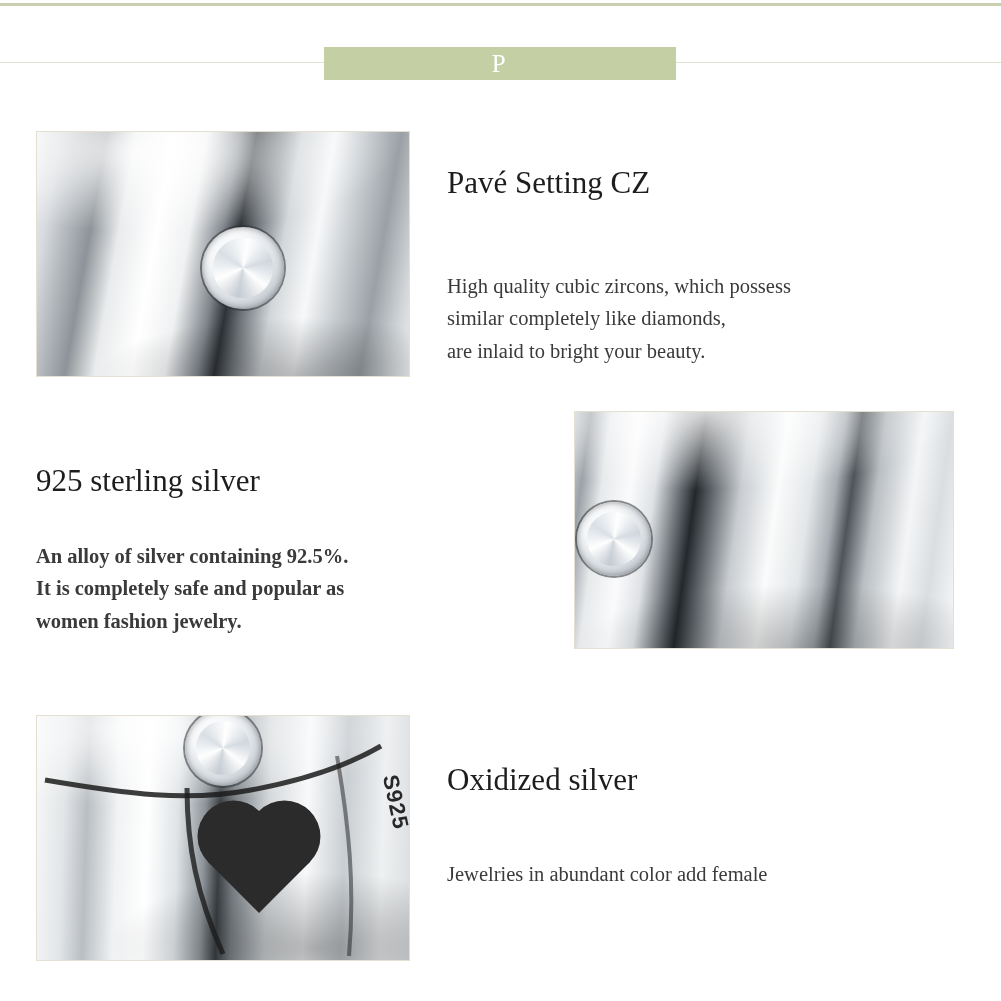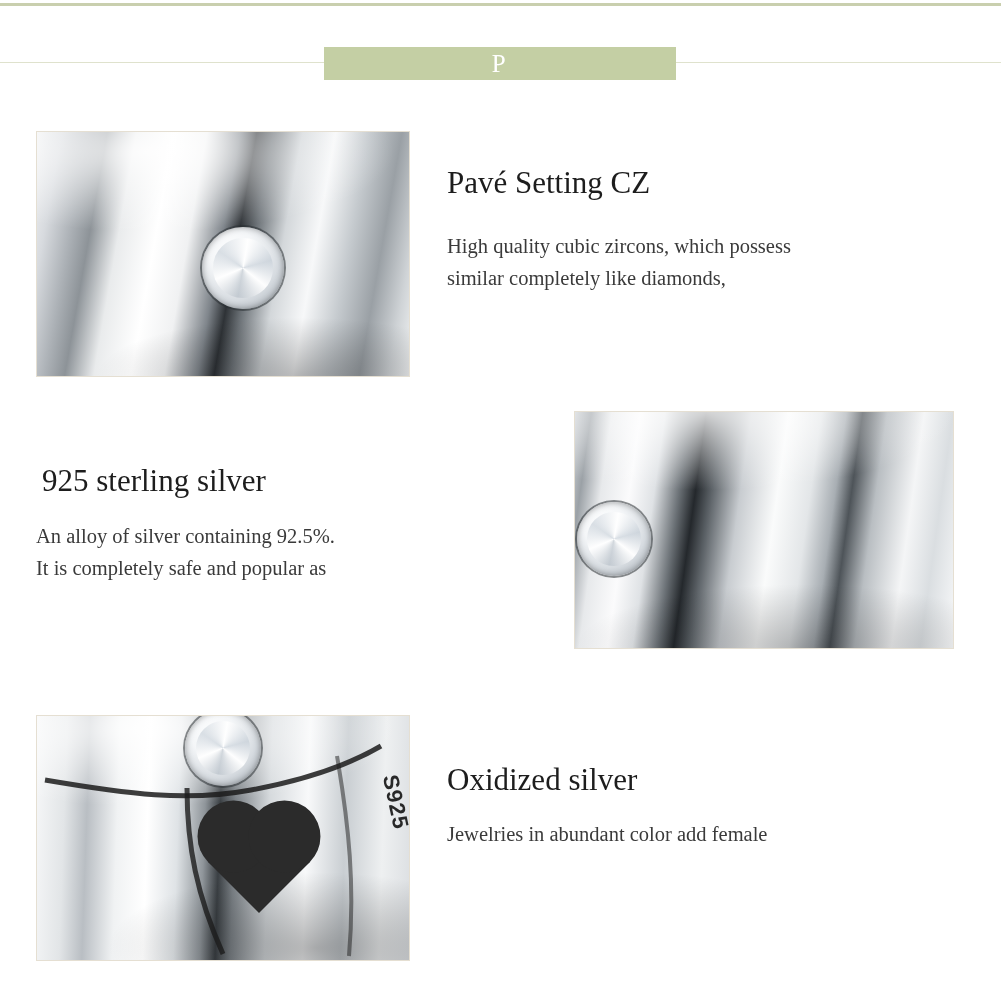--- a/index.html
+++ b/index.html
@@ -113,20 +113,21 @@
     font-size: 31px;
     line-height: 1.2;
     white-space: nowrap;
   }
   .txt-body {
     position: absolute;
     font-family: "Liberation Serif", serif;
     color: #3a3a3a;
     font-size: 20.5px;
     line-height: 1.58;
+    margin-top: 40px;
   }
   .txt-body .ln { display: block; white-space: nowrap; }
 </style>
 </head>
 <body>
 
 <div class="top-rule"></div>
 <div class="header-band"></div>
 <div class="header-title">
   <span class="cap">P</span>
@@ -148,20 +149,21 @@
            radial-gradient(90% 40% at 70% 100%, rgba(0,0,0,0.25) 0%, rgba(0,0,0,0) 60%);">
     </div>
     <div class="gem" style="left:165px; top:95px; width:82px; height:82px;"></div>
   </div>
 
   <div class="txt-title" style="left:447px; top:164px;">Pavé Setting CZ</div>
 
   <div class="txt-body" style="left:447px; top:230px;">
     <span class="ln">High quality cubic zircons, which possess</span>
     <span class="ln">similar completely like diamonds,</span>
+    <span class="ln">are inlaid to bright your beauty.</span>
   </div>
 </div>
 
 <div class="block">
 
   <div class="photo" style="left:574px; top:411px; width:380px; height:238px;">
     <div class="metal" style="background:
            linear-gradient(98deg,
              #cfd3d7 0%, #9ba1a6 4%, #e7e9eb 9%,
              #fbfbfc 16%, #dfe2e5 22%,
@@ -170,25 +172,26 @@
              #a8aeb3 66%, #4e5459 70%,
              #b9bec2 76%, #f4f5f6 85%, #dadee1 92%, #f7f8f9 100%);">
     </div>
     <div class="metal" style="background:
            radial-gradient(110% 55% at 35% 0%, rgba(255,255,255,0.8) 0%, rgba(255,255,255,0) 60%),
            radial-gradient(100% 45% at 60% 100%, rgba(0,0,0,0.22) 0%, rgba(0,0,0,0) 60%);">
     </div>
     <div class="gem" style="left:2px; top:90px; width:74px; height:74px;"></div>
   </div>
 
-  <div class="txt-title" style="left:36px; top:462px;margin-left:6px;">925 sterling silver</div>
-
-  <div class="txt-body" style="left:36px; top:520px;">
+  <div class="txt-title" style="left:36px; top:462px;">925 sterling silver</div>
+
+  <div class="txt-body" style="left:36px; top:500px;font-weight:bold;">
     <span class="ln">An alloy of silver containing 92.5%.</span>
     <span class="ln">It is completely safe and popular as</span>
+    <span class="ln">women fashion jewelry.</span>
   </div>
 </div>
 
 <div class="block">
 
   <div class="photo" style="left:36px; top:715px; width:374px; height:246px;">
     <div class="metal" style="background:
            linear-gradient(92deg,
              #f6f7f8 0%, #e2e5e7 8%, #b9bec3 14%,
              #f0f2f3 22%, #ffffff 30%, #dfe3e6 38%,

